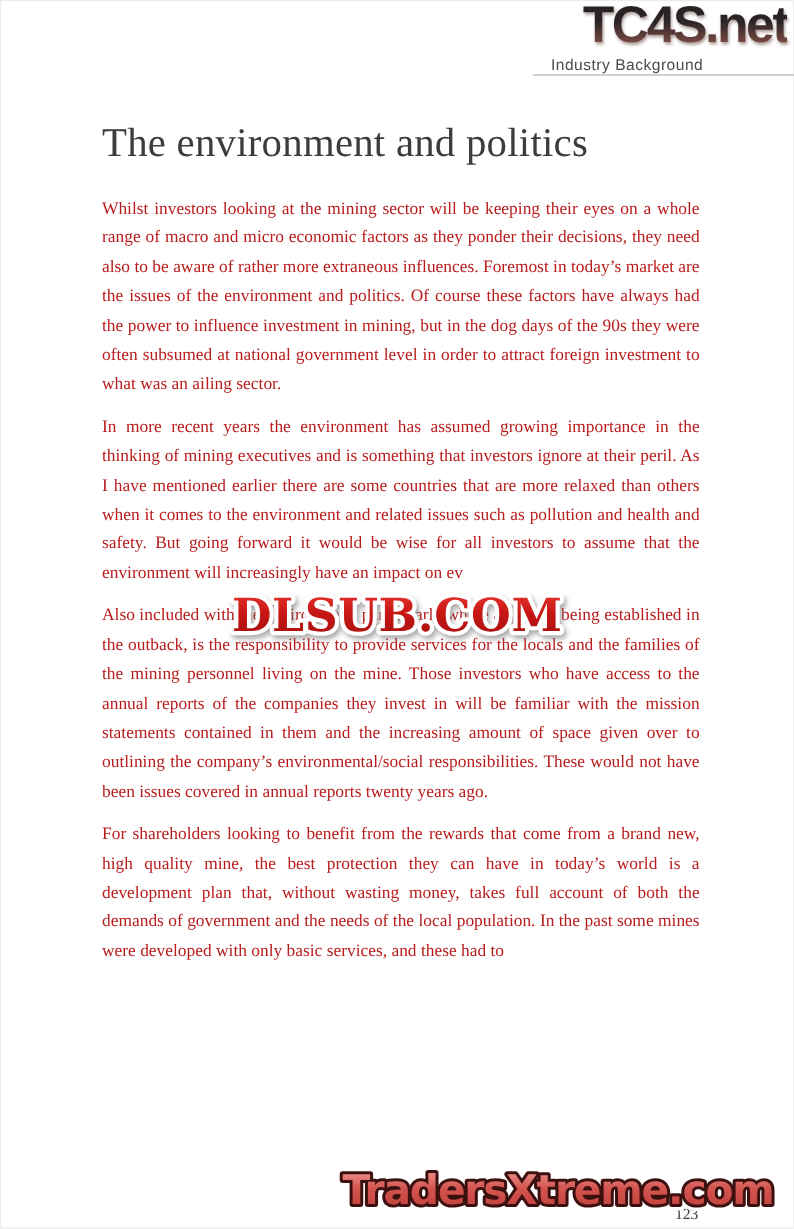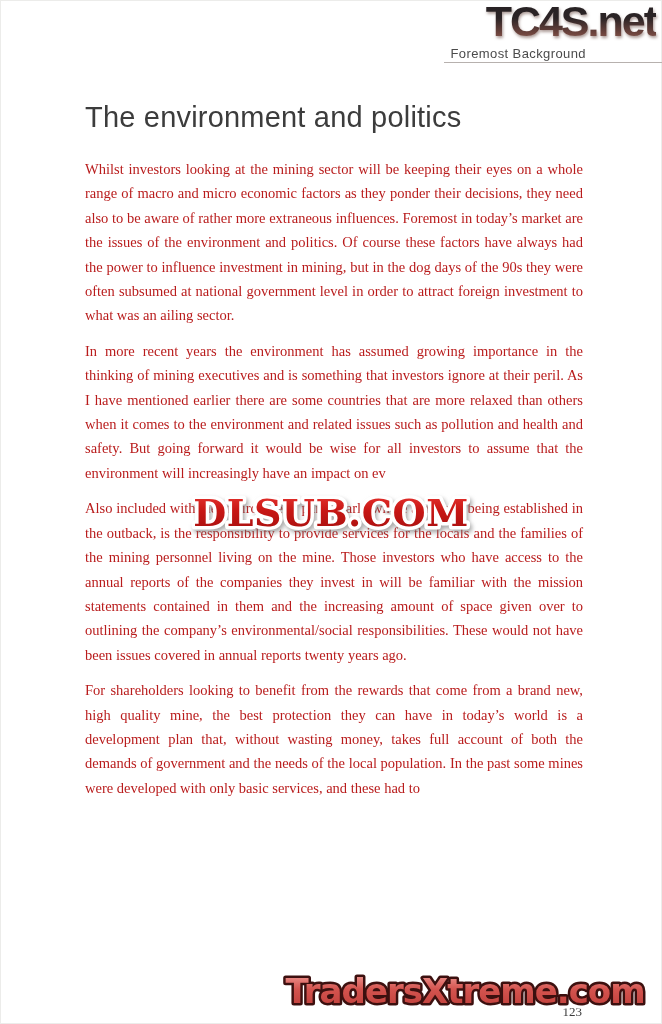--- a/index.html
+++ b/index.html
@@ -22,22 +22,22 @@
     position:absolute;top:46px;right:76px;
     font-family:"Liberation Sans",sans-serif;font-size:13px;
     color:#4b4b4b;letter-spacing:.4px;
   }
   .header-rule{
     position:absolute;top:62px;left:444px;right:0;height:1px;background:#b7b1ae;
   }
   
   .article{position:absolute;left:85px;top:101px;width:498px;}
   .article h1{
-    font-family:Liberation Sans, sans-serif;font-weight:400;
-    font-size:29px;color:#3c3c3c;letter-spacing:.2px;margin:0 0 23px 0;
+    font-family:Liberation Serif, serif;font-weight:400;
+    font-size:34px;color:#3c3c3c;letter-spacing:.2px;margin:0 0 23px 0;
   }
   .article p{
     font-size:14.5px;line-height:24.4px;color:#b91c1c;
     text-align:justify;margin:0 0 11px 0;
   }
   .article h2{
     font-family:"Liberation Sans",sans-serif;font-weight:400;
     font-size:18.5px;color:#3c3c3c;letter-spacing:.2px;margin:23px 0 15px 0;
   }
   
@@ -60,21 +60,21 @@
   }
   .footer-logo text{
     font-family:"DejaVu Sans",sans-serif;font-weight:bold;font-size:34px;
     letter-spacing:-1px;
   }
 </style>
 </head>
 <body>
 
 <div class="tc4s-logo">TC4S.net</div>
-<div class="section-label">Foremost Background</div>
+<div class="section-label">Industry Background</div>
 <div class="header-rule"></div>
 
 <div class="article">
   <h1>The environment and politics</h1>
   <p>Whilst investors looking at the mining sector will be keeping their eyes on a whole range of macro and micro economic factors as they ponder their decisions, they need also to be aware of rather more extraneous influences. Foremost in today’s market are the issues of the environment and politics. Of course these factors have always had the power to influence investment in mining, but in the dog days of the 90s they were often subsumed at national government level in order to attract foreign investment to what was an ailing sector.</p>
   <p>In more recent years the environment has assumed growing importance in the thinking of mining executives and is something that investors ignore at their peril. As I have mentioned earlier there are some countries that are more relaxed than others when it comes to the environment and related issues such as pollution and health and safety. But going forward it would be wise for all investors to assume that the environment will increasingly have an impact on ev</p>
   <p>Also included with the environment, particularly where a mine is being established in the outback, is the responsibility to provide services for the locals and the families of the mining personnel living on the mine. Those investors who have access to the annual reports of the companies they invest in will be familiar with the mission statements contained in them and the increasing amount of space given over to outlining the company’s environmental/social responsibilities. These would not have been issues covered in annual reports twenty years ago.</p>
   <p>For shareholders looking to benefit from the rewards that come from a brand new, high quality mine, the best protection they can have in today’s world is a development plan that, without wasting money, takes full account of both the demands of government and the needs of the local population. In the past some mines were developed with only basic services, and these had to</p>
 </div>
 

